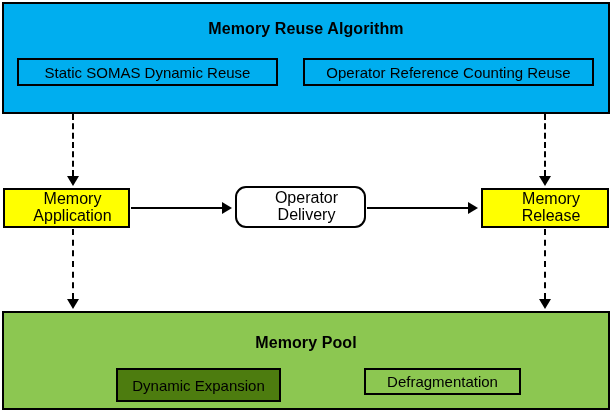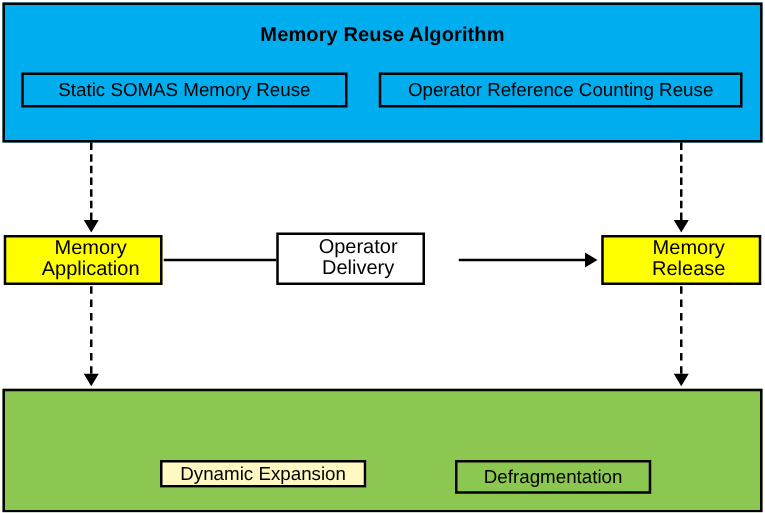--- a/index.html
+++ b/index.html
@@ -65,23 +65,22 @@
   }
   #sub-somas {
     left: 17px;  top: 58px;  width: 261px; height: 28px;
     background: #00AEEF;
   }
   #sub-refcount {
     left: 303px; top: 58px;  width: 291px; height: 28px;
     background: #00AEEF;
   }
   #sub-expansion {
-    left: 116px; top: 368px; width: 165px; height: 22px;
-    background: #fef9c3;
-    margin-left: 12px;
+    left: 116px; top: 368px; width: 165px; height: 34px;
+    background: #4d7c0f;
   }
   #sub-defrag {
     left: 364px; top: 368px; width: 157px; height: 27px;
     background: #8CC751;
   }
 
   
   .pbox {
     position: absolute;
     border: 2px solid #000000;
@@ -95,21 +94,21 @@
     line-height: 1.05;
     white-space: pre-line;
     padding-left: 12px;
   }
   .pbox.yellow { background: #FFFF00; }
   .pbox.white  { background: #FFFFFF; }
   #box-mem-app {
     left: 3px;   top: 188px; width: 127px; height: 40px;
   }
   #box-op-del {
-    left: 221px; top: 186px; width: 119px; height: 42px;
+    left: 235px; top: 186px; width: 131px; height: 42px; border-radius: 11px;
   }
   #box-mem-rel {
     left: 481px; top: 188px; width: 128px; height: 40px;
   }
 
   
   .conn { position: absolute; }
 
   
   .vline-dashed {
@@ -161,21 +160,21 @@
   #ah-op-rel     { left: 468px; top: 202px; }
 </style>
 </head>
 <body>
 
 <div id="canvas">
 
   <div id="algo-band" class="band"></div>
   <div id="algo-title" class="band-title">Memory Reuse Algorithm</div>
 
-  <div id="sub-somas" class="sublabel">Static SOMAS Memory Reuse</div>
+  <div id="sub-somas" class="sublabel">Static SOMAS Dynamic Reuse</div>
 
   <div id="sub-refcount" class="sublabel">Operator Reference Counting Reuse</div>
 
   <div id="vl-top-left" class="conn vline-dashed"></div>
   <div id="ah-top-left" class="conn arrow-down"></div>
 
   <div id="vl-top-right" class="conn vline-dashed"></div>
   <div id="ah-top-right" class="conn arrow-down"></div>
 
   <div id="box-mem-app" class="pbox yellow">Memory
@@ -193,18 +192,19 @@
   <div id="box-mem-rel" class="pbox yellow">Memory
 Release</div>
 
   <div id="vl-bot-left" class="conn vline-dashdot"></div>
   <div id="ah-bot-left" class="conn arrow-down"></div>
 
   <div id="vl-bot-right" class="conn vline-dashdot"></div>
   <div id="ah-bot-right" class="conn arrow-down"></div>
 
   <div id="pool-band" class="band"></div>
+  <div id="pool-title" class="band-title">Memory Pool</div>
 
   <div id="sub-expansion" class="sublabel">Dynamic Expansion</div>
 
   <div id="sub-defrag" class="sublabel">Defragmentation</div>
 
 </div>
 
 </body></html>

